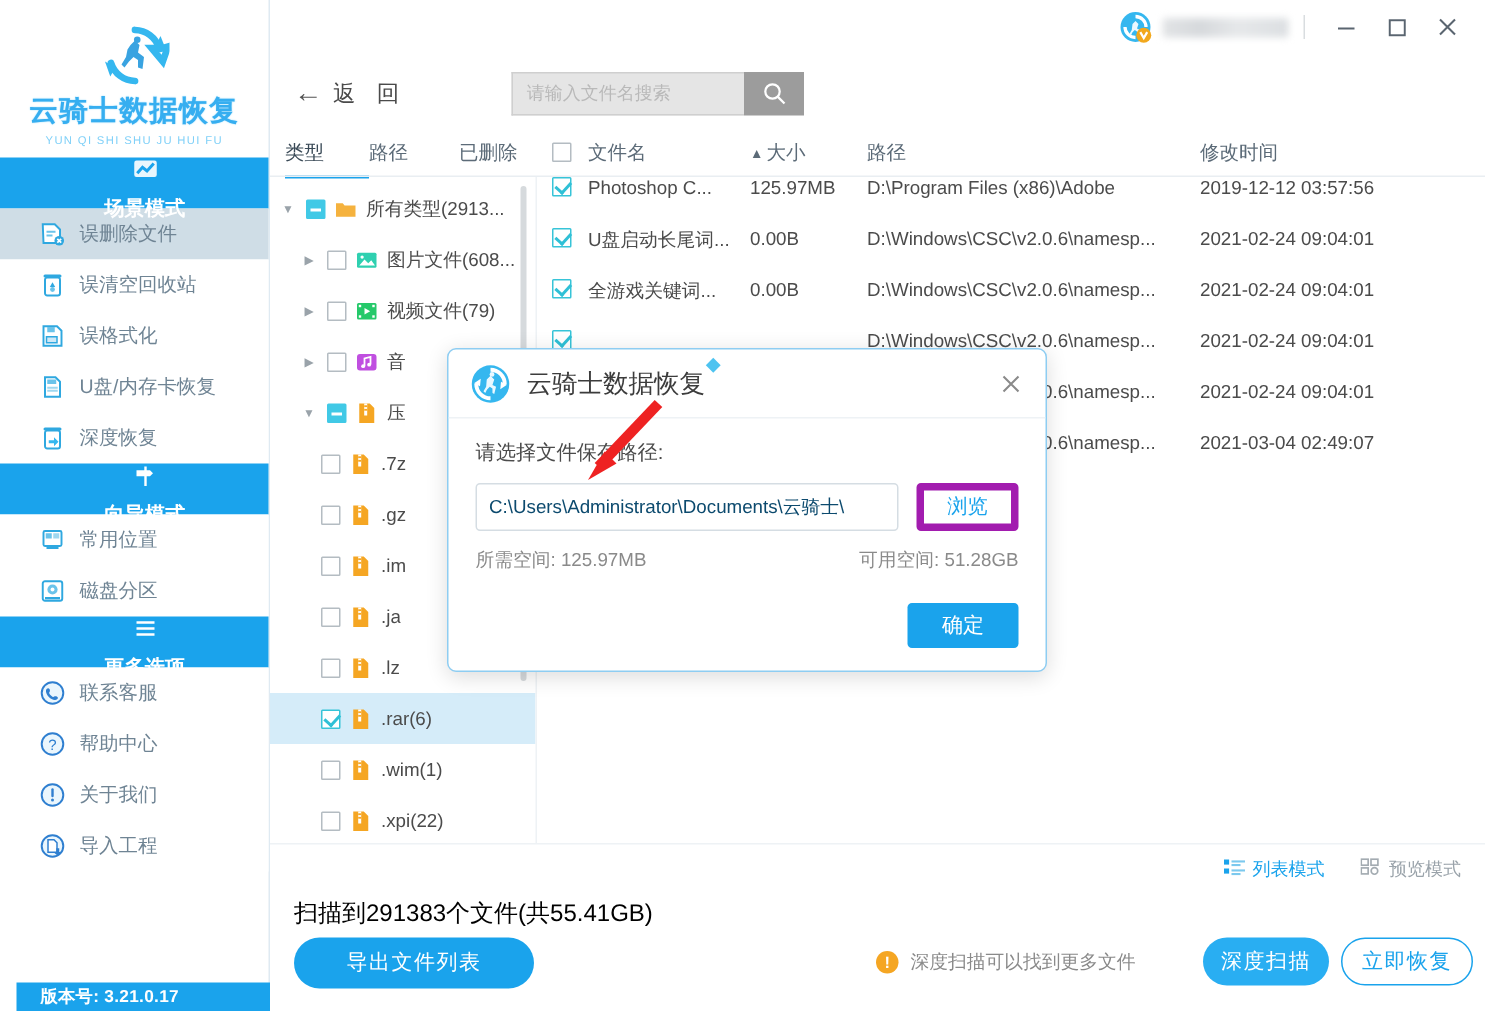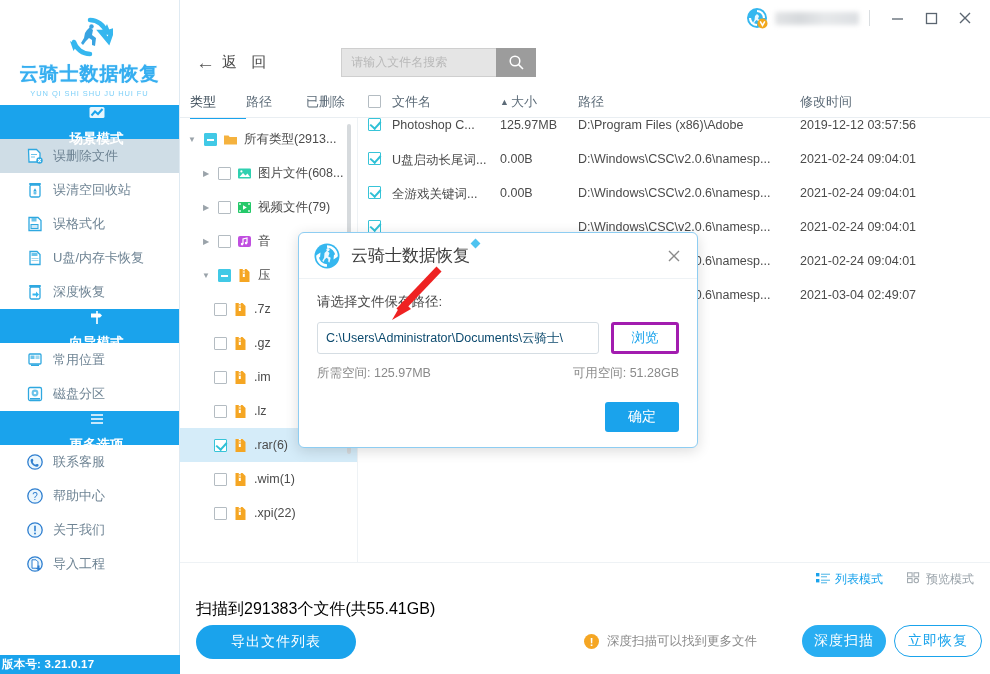--- a/index.html
+++ b/index.html
@@ -32,23 +32,23 @@
   }
   .nav-group-head .gicon{ width:17px; height:17px; display:inline-flex;
     align-items:center; justify-content:center; }
   .nav-item{
     height:34px; display:flex; align-items:center; gap:9px; padding-left:26px;
     font-size:13px; color:#6f8494; cursor:pointer; background:#fff;
   }
   .nav-item.active{ background:#cfdde6; }
   .nav-item .ico{ width:18px; height:18px; flex:0 0 18px; display:block; }
   .version-bar{
-    position:absolute; left:0; bottom:0; width:180px; height:19px;
+    position:absolute; left:11px; bottom:0; width:180px; height:19px;
     background:#1aa3ec; color:#fff; font-size:11.5px; font-weight:bold;
-    display:flex; align-items:center; padding-left:2px; letter-spacing:.2px;
+    display:flex; align-items:center; padding-left:16px; letter-spacing:.2px;
   }
 
   
   #main{ flex:1; position:relative; background:#fff; display:flex; flex-direction:column; }
 
   .titlebar{ height:36px; display:flex; align-items:center; justify-content:flex-end;
     padding-right:8px; gap:0; }
   .acct{ display:flex; align-items:center; gap:7px; margin-right:6px; }
   .acct-avatar{ width:22px; height:22px; position:relative; }
   .acct-name-blur{
@@ -155,21 +155,21 @@
     width:7px; height:7px; background:#4ec3f0; transform:rotate(45deg); }
   .dlg-x{ position:absolute; right:12px; top:12px; width:22px; height:22px;
     display:flex; align-items:center; justify-content:center; cursor:pointer;
     color:#8a8a8a; font-size:19px; }
   .dlg-body{ padding:14px 18px 0 18px; position:relative; }
   .dlg-label{ font-size:13.5px; color:#4b4b4b; margin-bottom:11px; }
   .path-row{ display:flex; gap:12px; align-items:center; }
   .path-input{ flex:1; height:32px; border:1px solid #d5dde3; border-radius:3px;
     padding:0 8px; font-size:12.5px; color:#0c4a6e; outline:none;
     font-family:inherit; background:#fff; }
-  .btn-browse{ width:68px; height:32px; border:3px solid #a21caf; border-radius:3px;
+  .btn-browse{ width:68px; height:32px; border:5px solid #a21caf; border-radius:3px;
     background:#fff; color:#1aa3ec; font-size:13.5px; cursor:pointer;
     font-family:inherit; }
   .space-row{ display:flex; justify-content:space-between; margin-top:11px;
     font-size:12.5px; color:#8a8a8a; }
   .btn-ok{ position:absolute; right:18px; bottom:-50px; width:74px; height:30px;
     background:#1aa3ec; color:#fff; border:none; border-radius:3px;
     font-size:14px; cursor:pointer; font-family:inherit; }
   .arrow-overlay{ position:absolute; left:0; top:0; width:400px; height:216px;
     pointer-events:none; z-index:41; }
 </style>
@@ -497,20 +497,30 @@
         </div>
         <div class="tree-row" style="padding-left:34px;">
           <span class="cbox"></span>
           <span class="titem-ico"><svg width="15" height="15" viewBox="0 0 15 15">
                 <path d="M2.5 1h7l3 3v10h-10z" fill="#f5a623"></path>
                 <rect x="5.8" y="1" width="2" height="8" fill="#fff"></rect>
                 <rect x="5.8" y="2.2" width="2" height="1.2" fill="#f5a623"></rect>
                 <rect x="5.8" y="4.6" width="2" height="1.2" fill="#f5a623"></rect>
               </svg></span>
           <span class="tree-label">.im</span>
+        </div>
+        <div class="tree-row" style="padding-left:34px;">
+          <span class="cbox"></span>
+          <span class="titem-ico"><svg width="15" height="15" viewBox="0 0 15 15">
+                <path d="M2.5 1h7l3 3v10h-10z" fill="#f5a623"></path>
+                <rect x="5.8" y="1" width="2" height="8" fill="#fff"></rect>
+                <rect x="5.8" y="2.2" width="2" height="1.2" fill="#f5a623"></rect>
+                <rect x="5.8" y="4.6" width="2" height="1.2" fill="#f5a623"></rect>
+              </svg></span>
+          <span class="tree-label">.ja</span>
         </div>
         <div class="tree-row" style="padding-left:34px;">
           <span class="cbox"></span>
           <span class="titem-ico"><svg width="15" height="15" viewBox="0 0 15 15">
                 <path d="M2.5 1h7l3 3v10h-10z" fill="#f5a623"></path>
                 <rect x="5.8" y="1" width="2" height="8" fill="#fff"></rect>
                 <rect x="5.8" y="2.2" width="2" height="1.2" fill="#f5a623"></rect>
                 <rect x="5.8" y="4.6" width="2" height="1.2" fill="#f5a623"></rect>
               </svg></span>
           <span class="tree-label">.lz</span>

